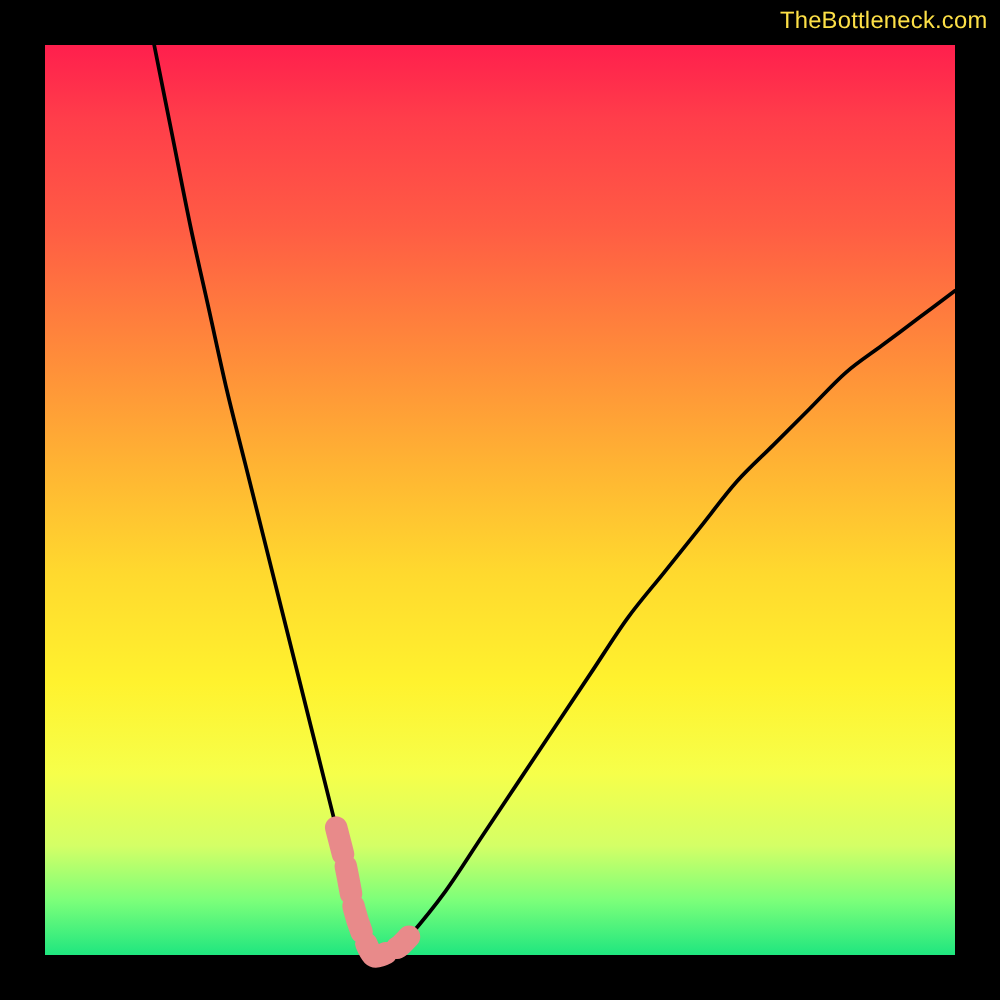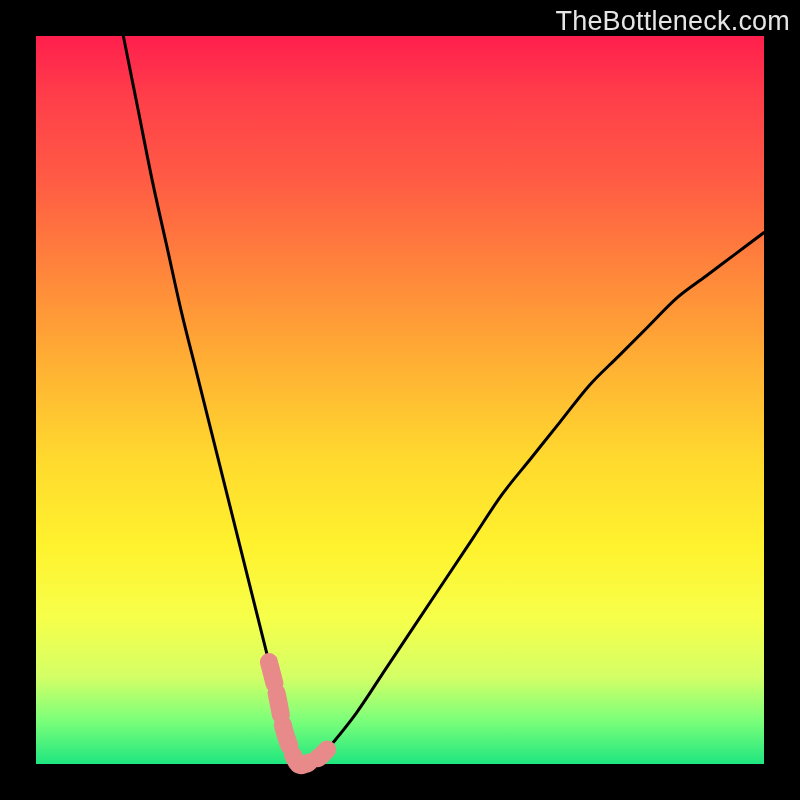--- a/index.html
+++ b/index.html
@@ -3,23 +3,23 @@
 <meta charset="utf-8">
 <style>
   * { margin: 0; padding: 0; box-sizing: border-box; }
   html, body { width: 800px; height: 800px; background: #000; overflow: hidden; }
   .container { position: relative; width: 800px; height: 800px; background: #000; }
   .watermark {
     position: absolute;
     top: 6px;
     right: 10px;
     font-family: Arial, Helvetica, sans-serif;
-    font-size: 27px;
+    font-size: 19px;
     font-weight: 500;
-    color: #e5e5e5;
+    color: #fde047;
     letter-spacing: 0.2px;
     z-index: 5;
   }
   .plot-area {
     position: absolute;
     left: 36px;
     top: 36px;
     width: 728px;
     height: 728px;
     

